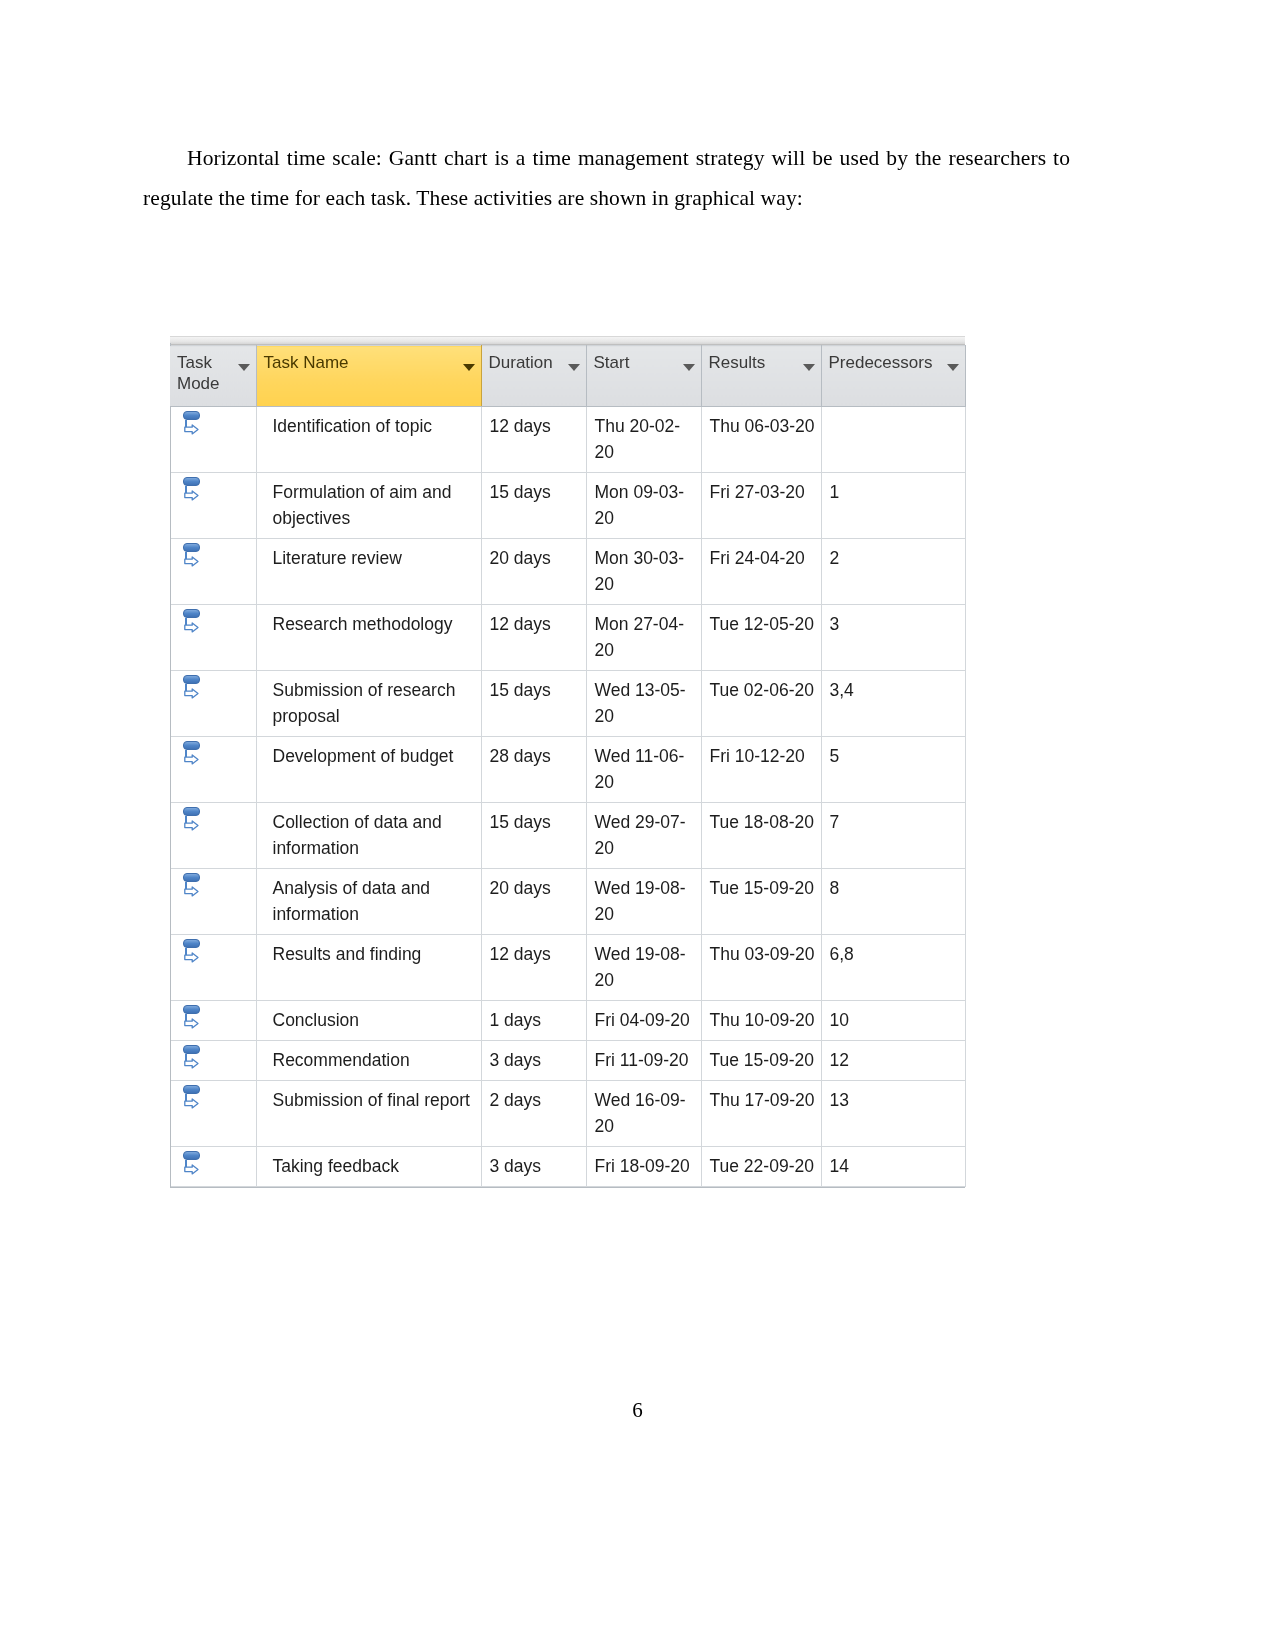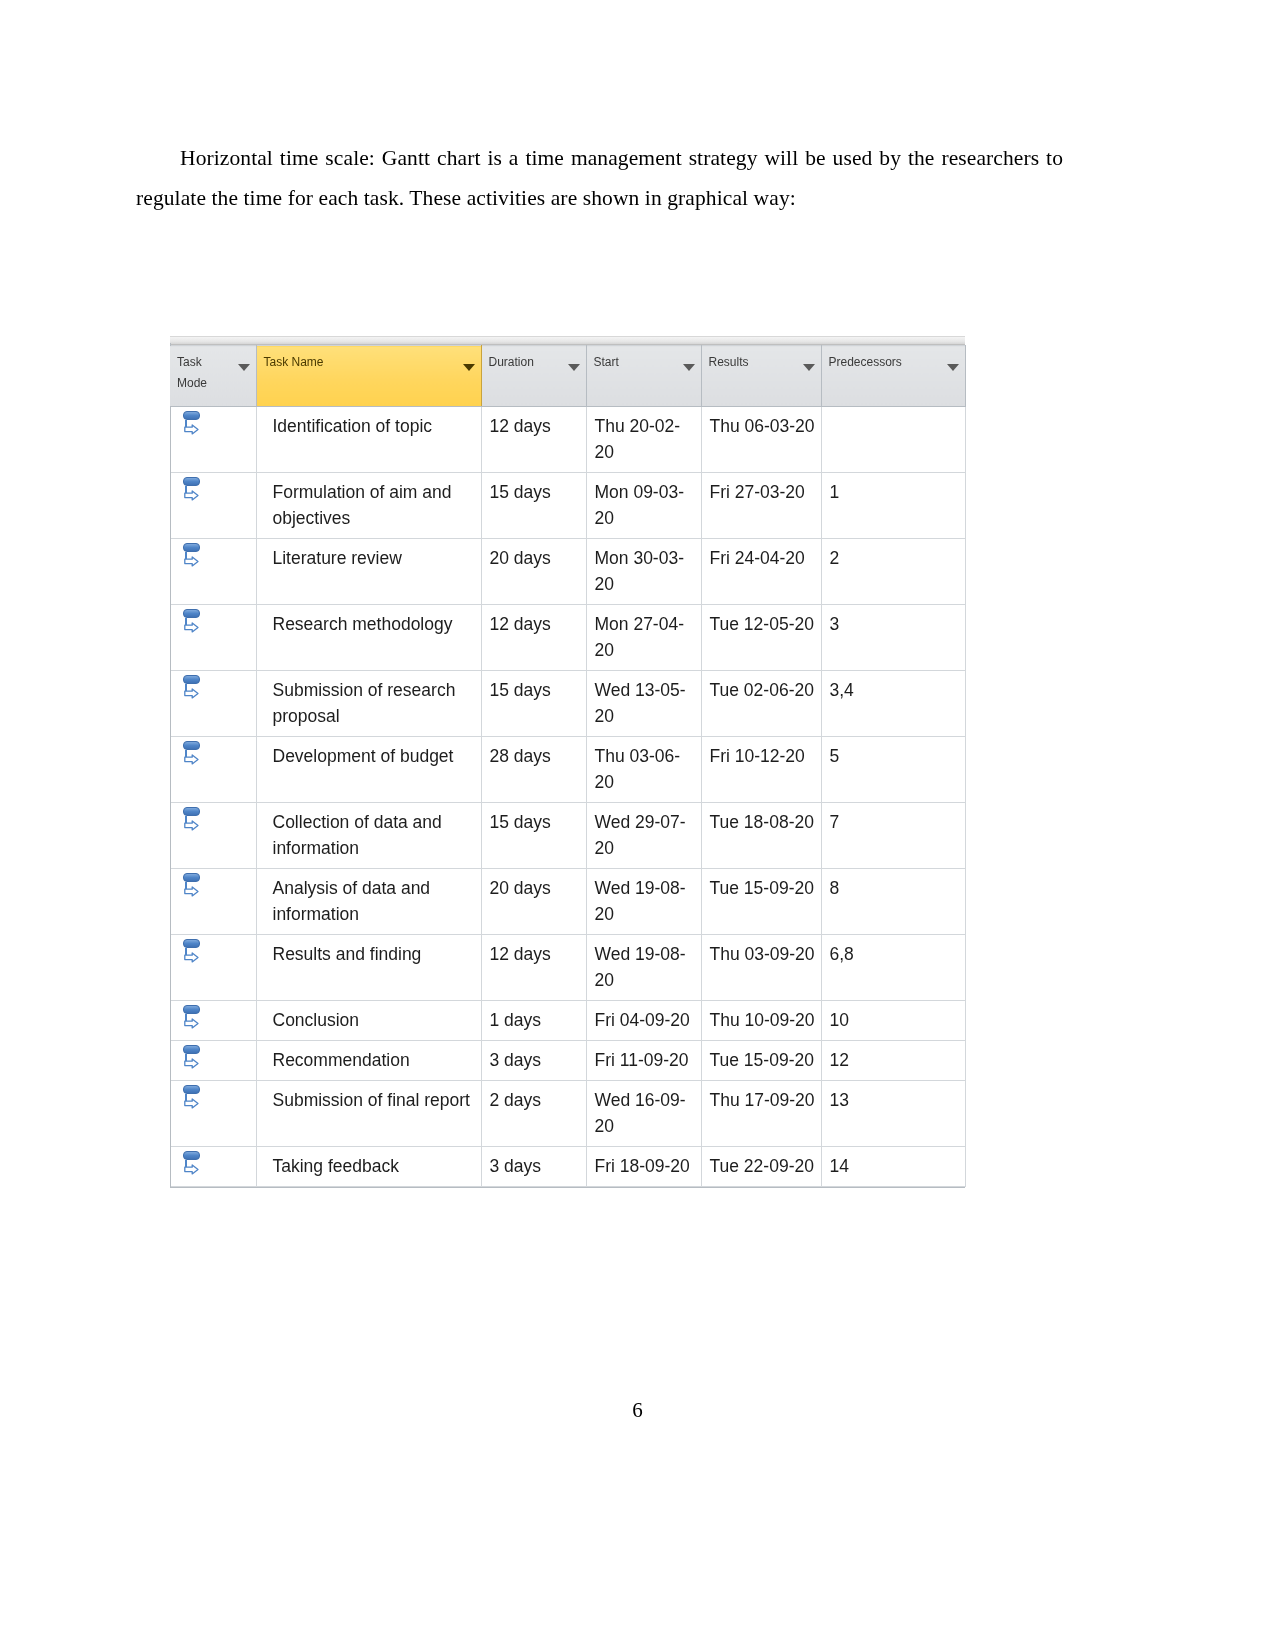--- a/index.html
+++ b/index.html
@@ -11,21 +11,21 @@
     width: 1275px;
     height: 1651px;
     position: relative;
     font-family: "Liberation Serif", serif;
     overflow: hidden;
   }
 
   
   .page-body {
     position: absolute;
-    left: 136px;
+    left: 143px;
     top: 138px;
     width: 927px;
   }
   .para {
     font-family: "Liberation Serif", serif;
     font-size: 21.5px;
     line-height: 40px;
     color: #000000;
     text-align: justify;
     text-indent: 44px;
@@ -55,21 +55,21 @@
   }
 
   
   table.proj thead th {
     background: linear-gradient(to bottom, #e4e6e8 0%, #dcdee1 100%);
     border-right: 1px solid #b6bcc2;
     border-bottom: 1px solid #b6bcc2;
     border-top: 1px solid #cfd3d7;
     color: #3a3a3a;
     font-weight: normal;
-    font-size: 12px;
+    font-size: 17px;
     text-align: left;
     vertical-align: top;
     padding: 6px 4px 6px 7px;
     height: 48px;
     position: relative;
     line-height: 21px;
   }
   table.proj thead th.hl {
     background: linear-gradient(to bottom, #ffe07a 0%, #ffd65e 55%, #ffd24f 100%);
     border-right: 1px solid #c9a33c;
@@ -278,21 +278,21 @@
           <td>3,4</td>
         </tr>
         <tr>
           <td class="mode-cell"><span class="mode-icon"><span class="bar"></span><span class="stem"></span><span class="arrow">
                 <svg width="15" height="11" viewBox="0 0 15 11">
                   <path d="M0.8 3.2 H8.2 V0.9 L14.0 5.4 L8.2 9.9 V7.6 H0.8 Z" fill="none" stroke="#4f85c8" stroke-width="1.3" stroke-linejoin="round"></path>
                 </svg>
               </span></span></td>
           <td class="name-cell">Development of budget</td>
           <td>28 days</td>
-          <td>Thu 03-06-20</td>
+          <td>Wed 11-06-20</td>
           <td>Fri 10-12-20</td>
           <td>5</td>
         </tr>
         <tr>
           <td class="mode-cell"><span class="mode-icon"><span class="bar"></span><span class="stem"></span><span class="arrow">
                 <svg width="15" height="11" viewBox="0 0 15 11">
                   <path d="M0.8 3.2 H8.2 V0.9 L14.0 5.4 L8.2 9.9 V7.6 H0.8 Z" fill="none" stroke="#4f85c8" stroke-width="1.3" stroke-linejoin="round"></path>
                 </svg>
               </span></span></td>
           <td class="name-cell">Collection of data and information</td>

